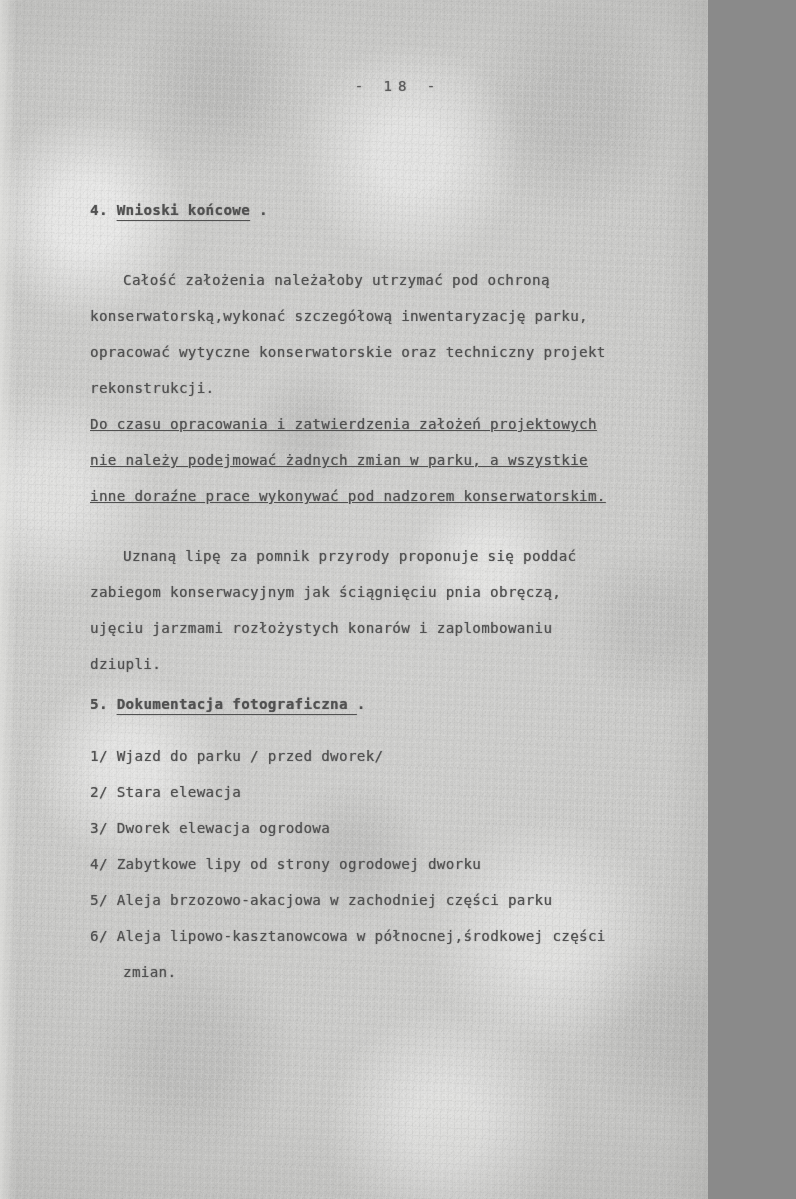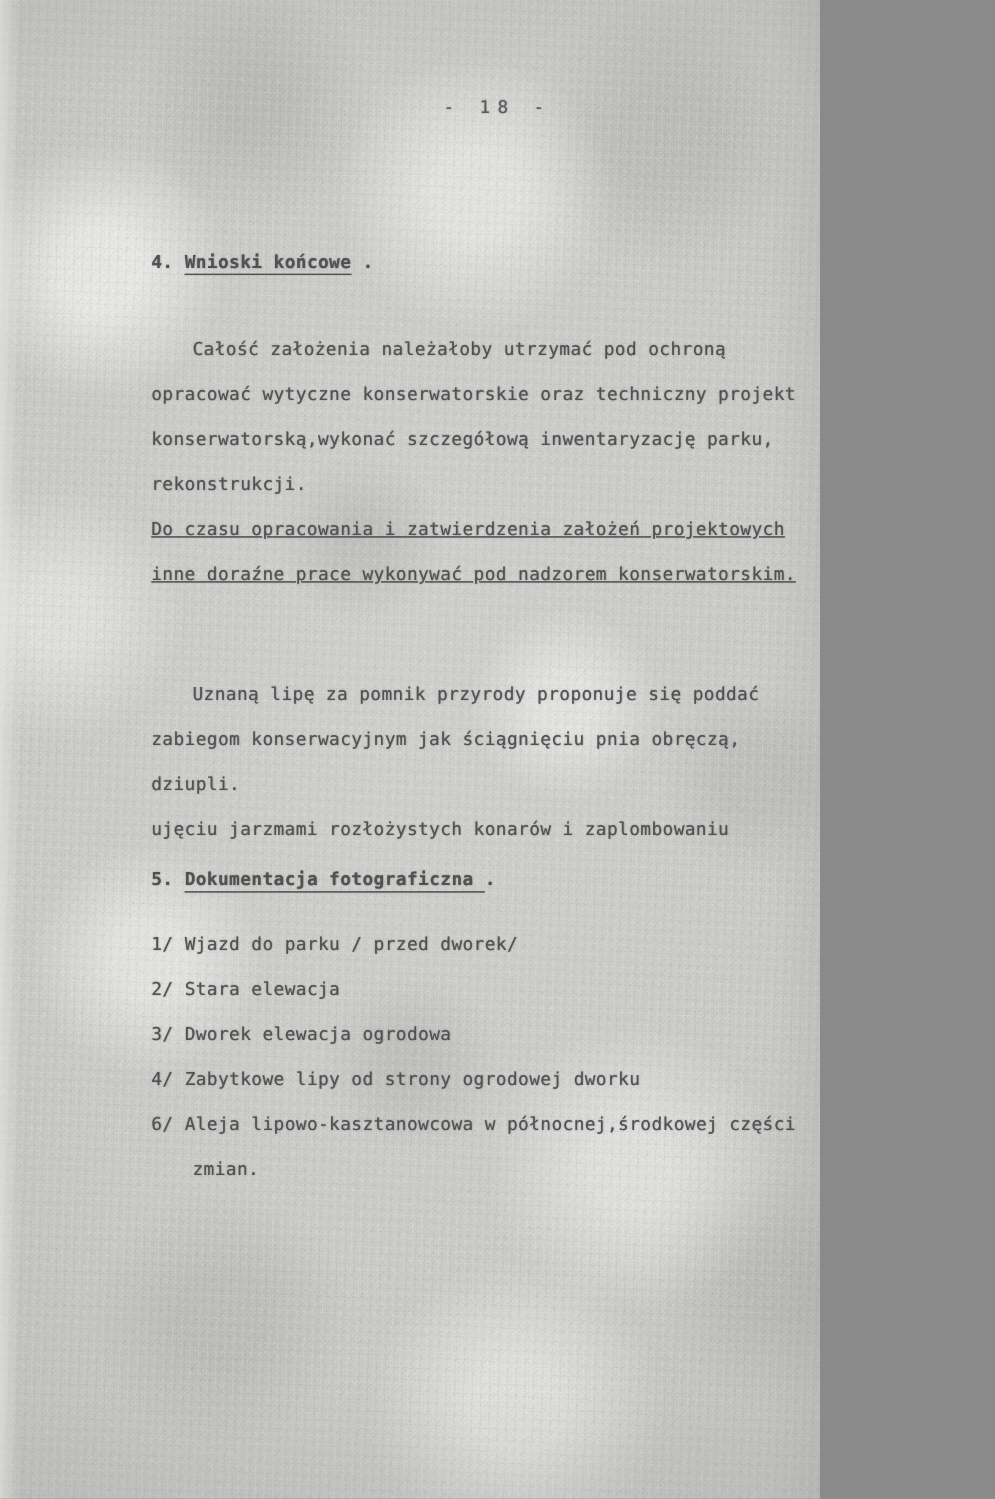--- a/index.html
+++ b/index.html
@@ -2,21 +2,21 @@
 <html><head>
 <meta charset="utf-8">
 <style>
   html, body {
     margin: 0;
     padding: 0;
     background: #8a8a8a;
   }
   #page {
     position: relative;
-    width: 656px;
+    width: 708px;
     height: 1199px;
     overflow: hidden;
     background-color: #c9c9c7;
     font-family: "DejaVu Sans Mono", "Liberation Mono", monospace;
   }
 
   
   .tex {
     position: absolute;
     inset: 0;
@@ -89,21 +89,20 @@
     letter-spacing: 6px;
     color: #5a5a5a;
   }
 
   .block { position: absolute; left: 90px; }
 
   .line {
     height: 36px;
     line-height: 36px;
     white-space: pre;
-    margin-left: 31px;
   }
 
   .heading { font-weight: bold; }
   .heading .u {
     text-decoration: underline;
     text-decoration-thickness: 1.4px;
     text-underline-offset: 5px;
   }
   .indent { padding-left: 33px; }
 
@@ -123,44 +122,46 @@
   <div id="content">
 
     <div class="folio">-   18   -</div>
 
     <div class="block" style="top:192px;">
       <div class="line heading"><span>4.</span><span> </span><span class="u">Wnioski końcowe</span><span> .</span></div>
     </div>
 
     <div class="block" style="top:262px;">
       <div class="line indent">Całość założenia należałoby utrzymać pod ochroną</div>
+      <div class="line">konserwatorską,wykonać szczegółową inwentaryzację parku,</div>
       <div class="line">opracować wytyczne konserwatorskie oraz techniczny projekt</div>
-      <div class="line">konserwatorską,wykonać szczegółową inwentaryzację parku,</div>
       <div class="line">rekonstrukcji.</div>
     </div>
 
     <div class="block" style="top:406px;text-decoration:underline;">
       <div class="line">Do czasu opracowania i zatwierdzenia założeń projektowych</div>
+      <div class="line">nie należy podejmować żadnych zmian w parku, a wszystkie</div>
       <div class="line">inne doraźne prace wykonywać pod nadzorem konserwatorskim.</div>
     </div>
 
     <div class="block" style="top:538px;">
       <div class="line indent">Uznaną lipę za pomnik przyrody proponuje się poddać</div>
       <div class="line">zabiegom konserwacyjnym jak ściągnięciu pnia obręczą,</div>
+      <div class="line">ujęciu jarzmami rozłożystych konarów i zaplombowaniu</div>
       <div class="line">dziupli.</div>
-      <div class="line">ujęciu jarzmami rozłożystych konarów i zaplombowaniu</div>
     </div>
 
     <div class="block" style="top:686px;text-align:right;">
       <div class="line heading"><span>5.</span><span> </span><span class="u">Dokumentacja fotograficzna </span><span>.</span></div>
     </div>
 
     <div class="block" style="top:738px;">
       <div class="line"><span>1/</span><span> </span><span>Wjazd do parku / przed dworek/</span></div>
       <div class="line"><span>2/</span><span> </span><span>Stara elewacja</span></div>
       <div class="line"><span>3/</span><span> </span><span>Dworek elewacja ogrodowa</span></div>
       <div class="line"><span>4/</span><span> </span><span>Zabytkowe lipy od strony ogrodowej dworku</span></div>
+      <div class="line"><span>5/</span><span> </span><span>Aleja brzozowo-akacjowa w zachodniej części parku</span></div>
       <div class="line"><span>6/</span><span> </span><span>Aleja lipowo-kasztanowcowa w północnej,środkowej części</span></div>
       <div class="line indent">zmian.</div>
     </div>
 
   </div>
 </div>
 
 </body></html>

